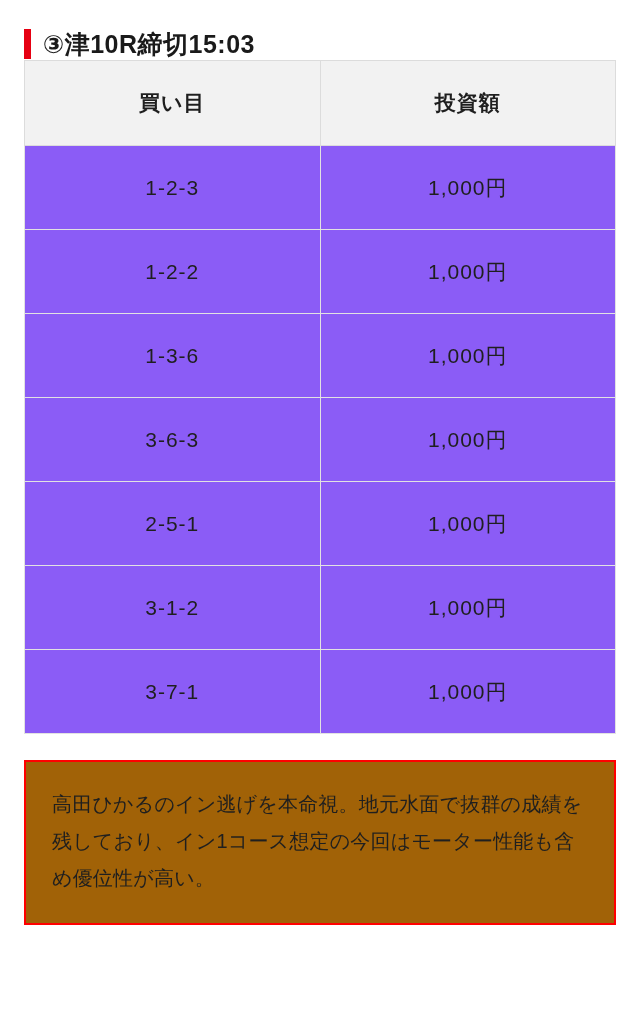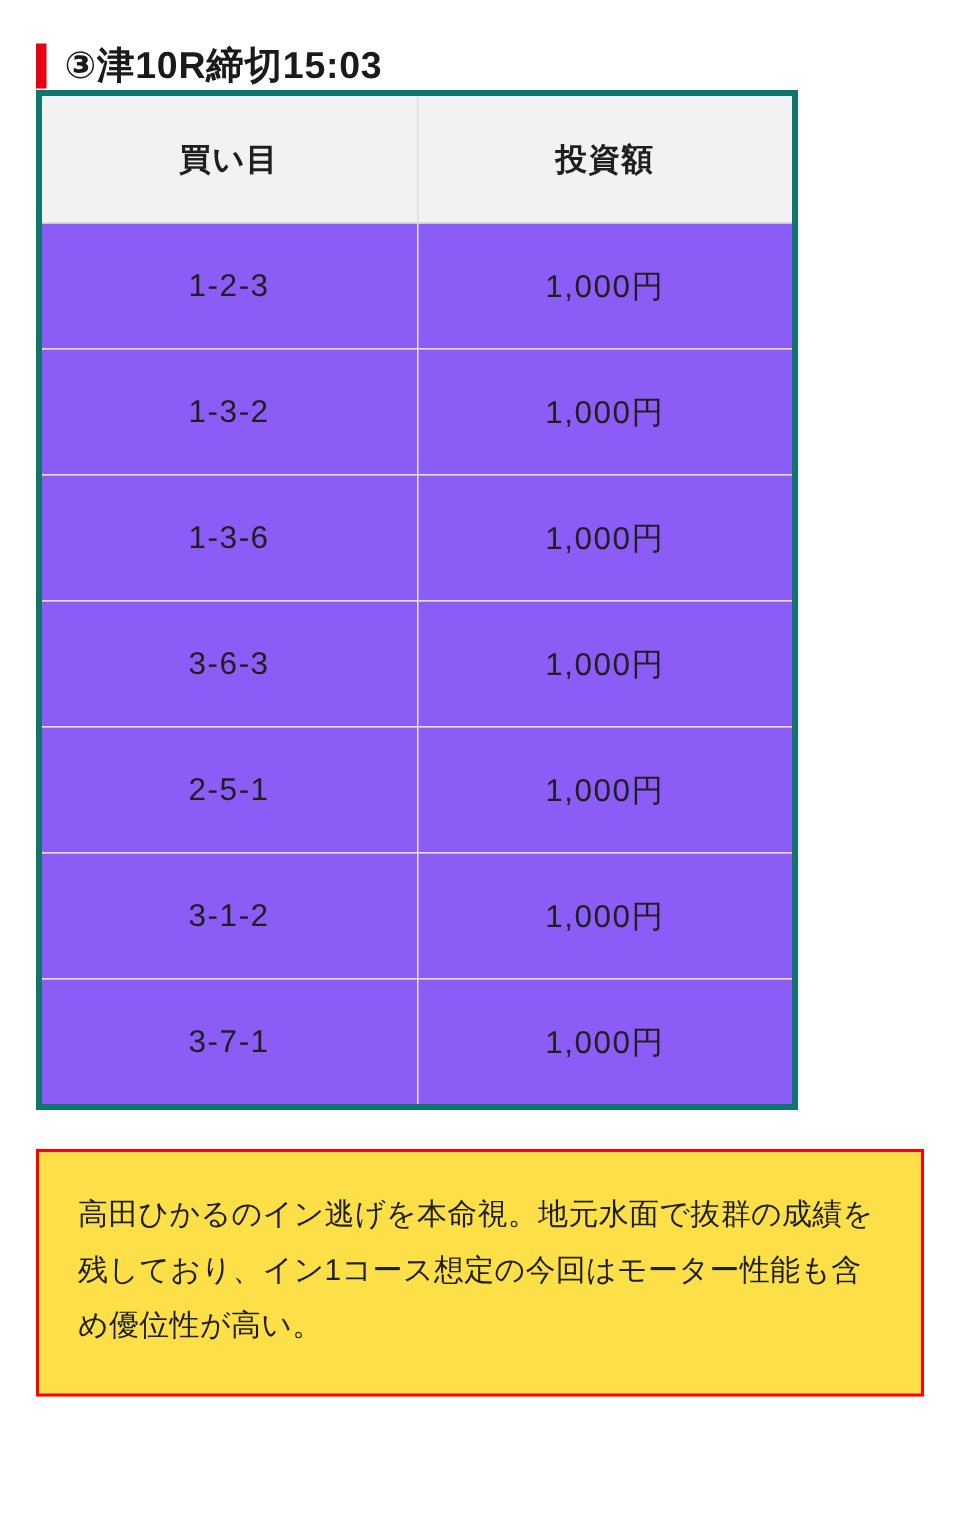--- a/index.html
+++ b/index.html
@@ -41,24 +41,24 @@
     font-size: 25px;
     font-weight: bold;
     letter-spacing: 0.5px;
     color: #1a1a1a;
     line-height: 1;
     white-space: nowrap;
   }
 
   
   .bet-table {
-    width: 508px;
+    width: 592px;
     border-collapse: collapse;
     table-layout: fixed;
-    border: 4px solid #0f766e;
+    border: 1px solid #0f766e;
   }
   .bet-table col.c1 { width: 50%; }
   .bet-table col.c2 { width: 50%; }
   .bet-table th {
     background: #f2f2f2;
     font-size: 21px;
     font-weight: bold;
     color: #1f1f1f;
     height: 82px;
     border: 1px solid #dcdcdc;
@@ -77,21 +77,21 @@
     letter-spacing: 1px;
   }
 
   
   .comment-box {
     margin-top: 26px;
     width: 592px;
     box-sizing: border-box;
     border: 2px solid #ff0000;
     padding: 24px 26px 26px 26px;
-    background: #fde047;
+    background: #a16207;
   }
   .comment-box p {
     margin: 0;
     font-size: 20px;
     line-height: 1.85;
     color: #1f1f1f;
     letter-spacing: 0.2px;
   }
 </style>
 </head>
@@ -114,21 +114,21 @@
         <th>買い目</th>
         <th>投資額</th>
       </tr>
     </thead>
     <tbody>
       <tr>
         <td>1-2-3</td>
         <td>1,000円</td>
       </tr>
       <tr>
-        <td>1-3-2</td>
+        <td>1-2-2</td>
         <td>1,000円</td>
       </tr>
       <tr>
         <td>1-3-6</td>
         <td>1,000円</td>
       </tr>
       <tr>
         <td>3-6-3</td>
         <td>1,000円</td>
       </tr>

